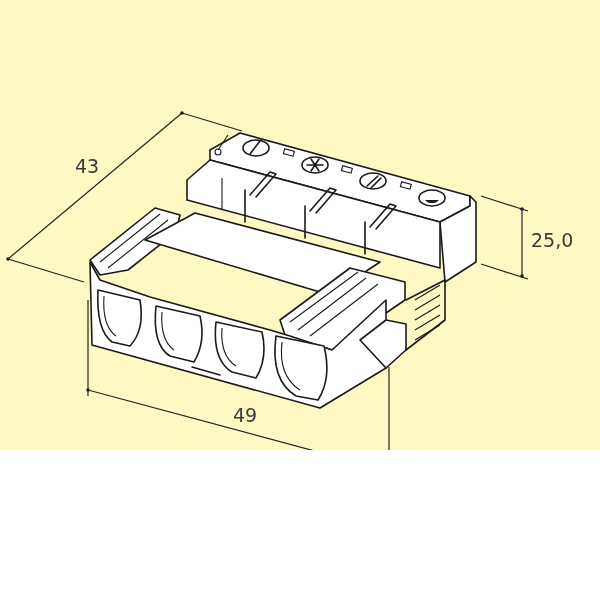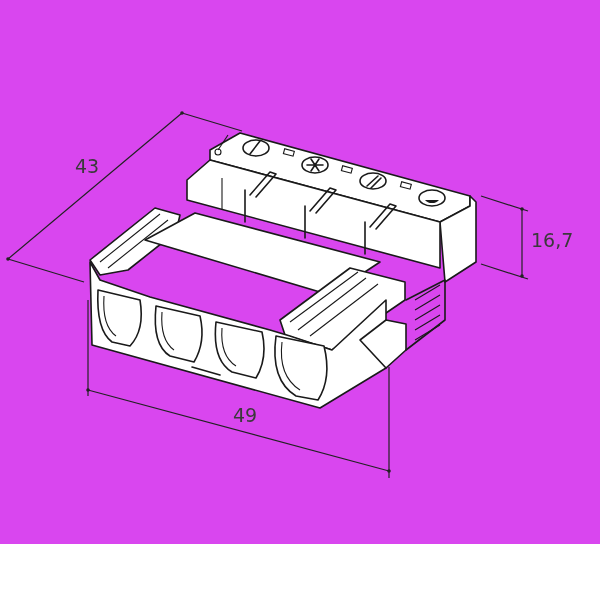--- a/index.html
+++ b/index.html
@@ -1,16 +1,16 @@
 <!DOCTYPE html>
 <html><head>
 <meta charset="utf-8">
 <style>
   html,body{margin:0;padding:0;background:#ffffff;}
-  #stage{position:relative;width:600px;height:544px;background:#d946ef;overflow:hidden;}
+  #stage{position:relative;width:600px;height:450px;background:#fef9c3;overflow:hidden;}
   svg{position:absolute;left:0;top:0;}
   .ln{fill:none;stroke:#1a1a1a;stroke-width:1.6;stroke-linejoin:round;stroke-linecap:round;}
   .thin{fill:none;stroke:#1a1a1a;stroke-width:1.1;}
   .face{fill:#fff;stroke:#1a1a1a;stroke-width:1.6;stroke-linejoin:round;}
   .dim{fill:none;stroke:#222;stroke-width:1.2;}
   .dot{fill:#222;}
   .label{position:absolute;font-family:"DejaVu Sans",sans-serif;font-size:19px;color:#3a3a3a;line-height:1;}
 </style>
 </head>
 <body>
@@ -118,15 +118,15 @@
       <path class="thin" d="M282 342 Q278 376 300 390"></path>
     </g>
   </g>
 
   <g>
     <path class="ln" d="M192 367 L220 375" stroke-width="2.4"></path>
   </g>
 </svg>
 
   <div class="label" style="left:75px;top:157px;">43</div>
-  <div class="label" style="left:531px;top:231px;">16,7</div>
+  <div class="label" style="left:531px;top:231px;">25,0</div>
   <div class="label" style="left:233px;top:406px;text-align:right;">49</div>
 </div>
 
 </body></html>

